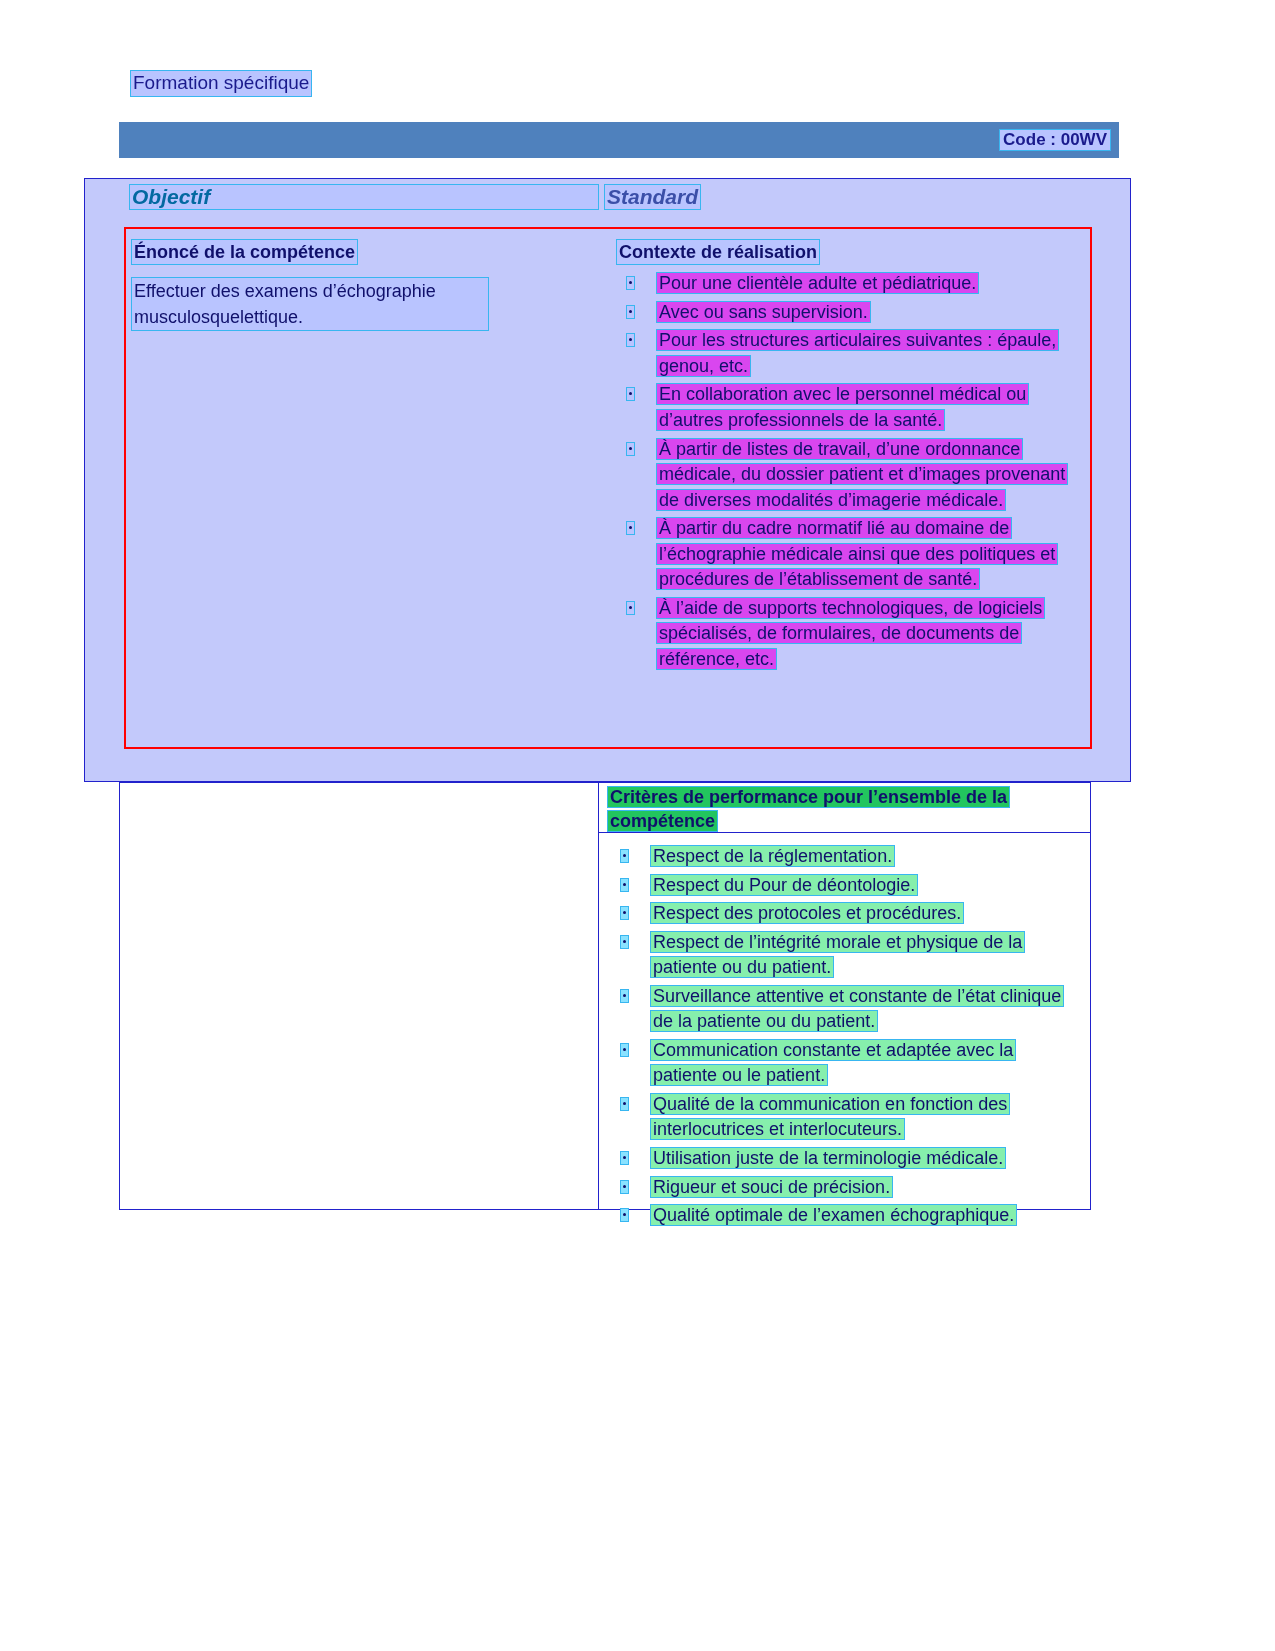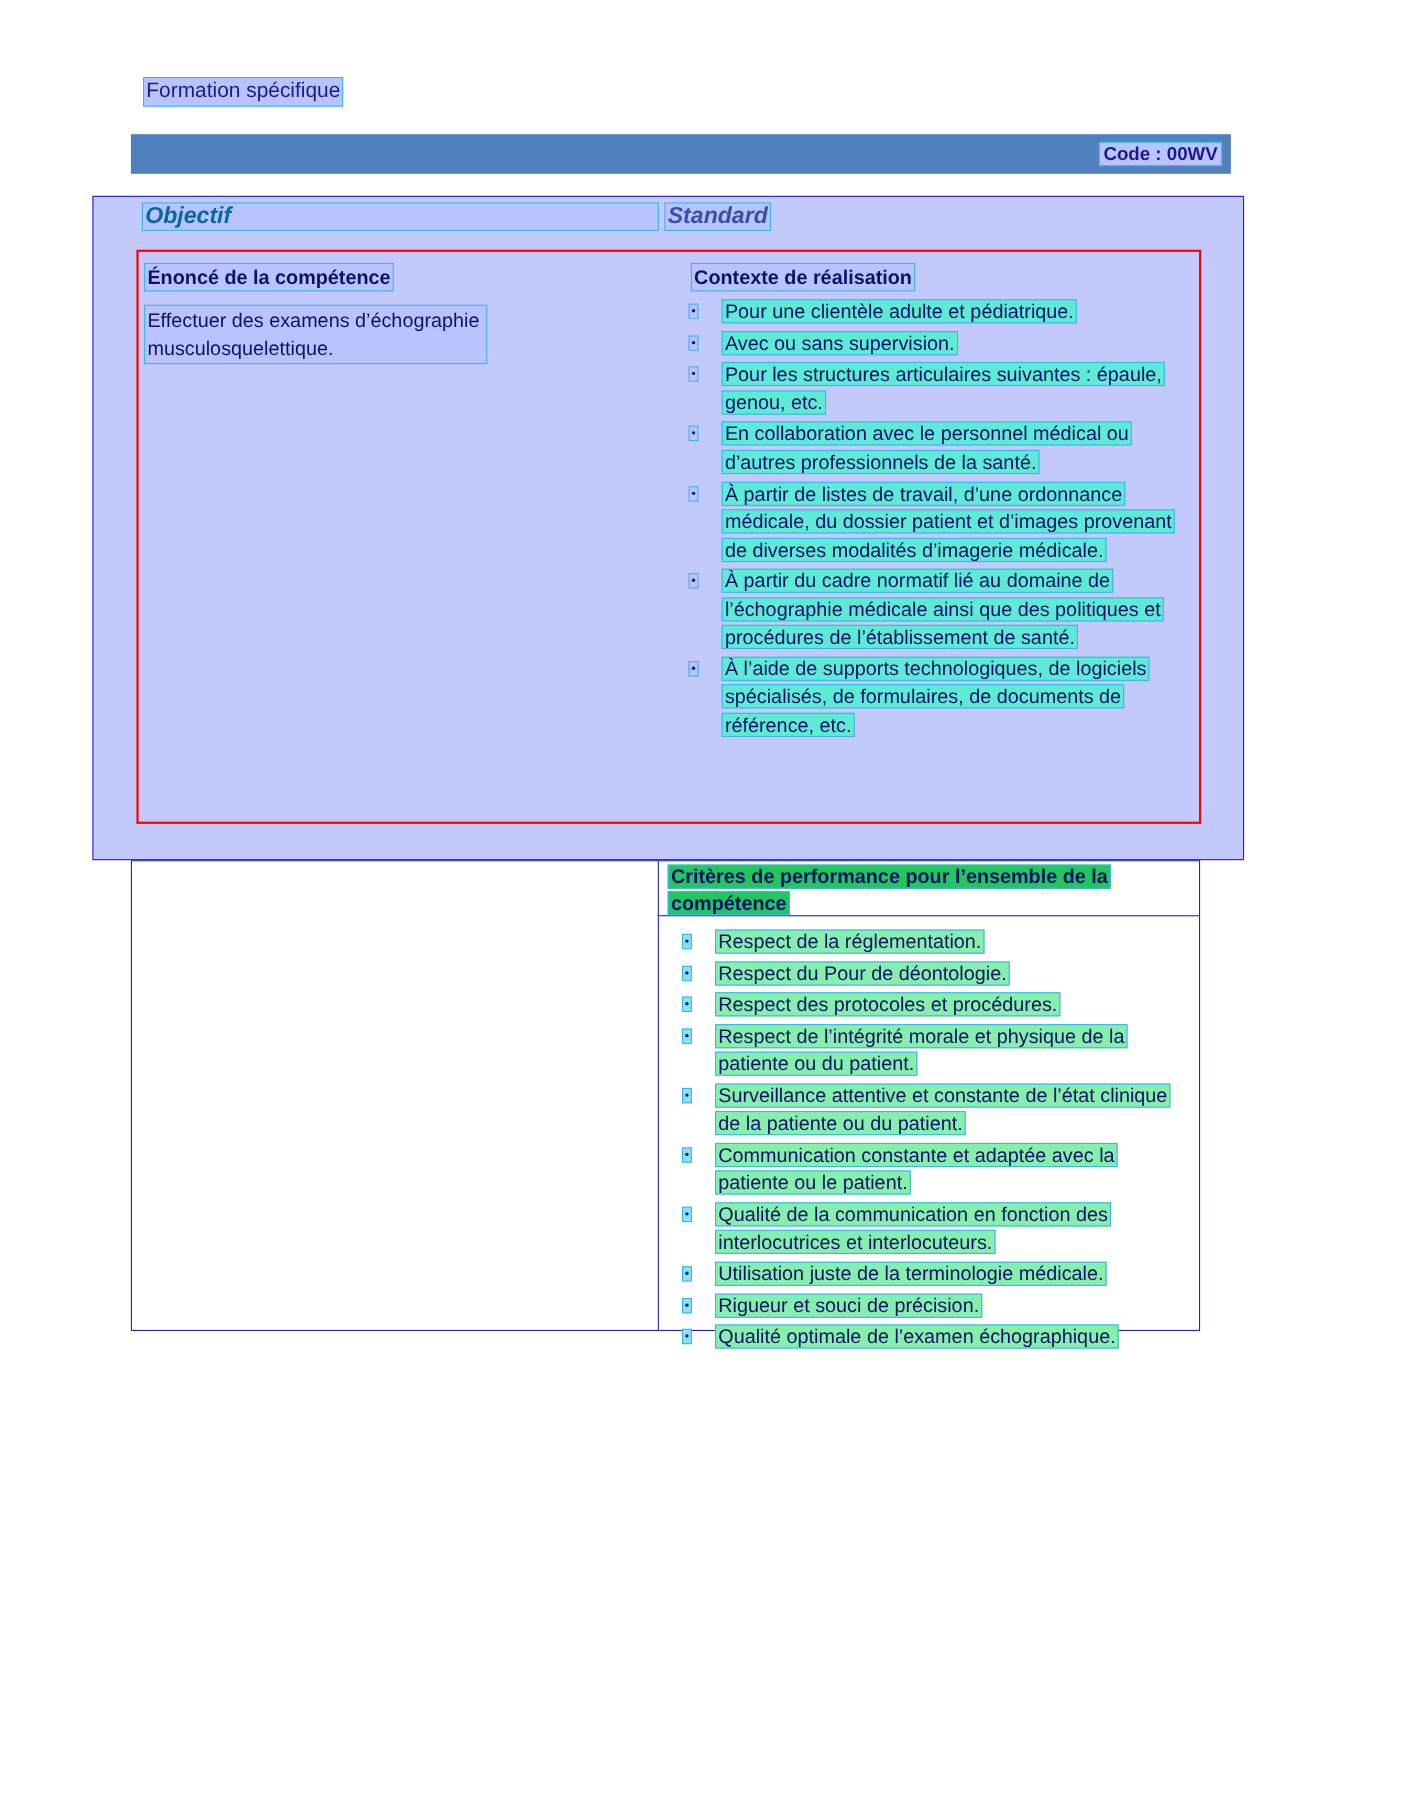--- a/index.html
+++ b/index.html
@@ -124,49 +124,49 @@
     font-weight: bold;
     color: #10106b;
     background: #b9c4ff;
     border: 1px solid #38b6f0;
     display: inline-block;
     padding: 0 2px;
     margin: 10px 0 0 5px;
     line-height: 1.35;
   }
   .mt-head.right {
-    margin-left: 24px;
+    margin-left: 12px;
   }
   .statement {
     font-size: 18px;
     color: #10106b;
     background: #b9c4ff;
     border: 1px solid #38b6f0;
     margin: 12px 5px 0 5px;
     padding: 0 2px;
     line-height: 1.45;
     box-sizing: border-box;
-    width: 312px;
+    width: 358px;
   }
 
   ul.bullets {
     list-style: none;
     margin: 6px 0 0 0;
     padding: 0 12px 0 8px;
   }
   ul.bullets li {
     position: relative;
     margin: 0 0 3px 0;
     padding-left: 44px;
     font-size: 18px;
     line-height: 1.42;
     color: #10106b;
   }
   ul.bullets li .btxt {
-    background: #5eead4;
+    background: #d946ef;
     border: 1px solid #38b6f0;
     padding: 0 2px;
     display: inline;
     box-decoration-break: clone;
     -webkit-box-decoration-break: clone;
   }
   ul.bullets li .bullet-dot {
     position: absolute;
     left: 14px;
     top: 5px;

